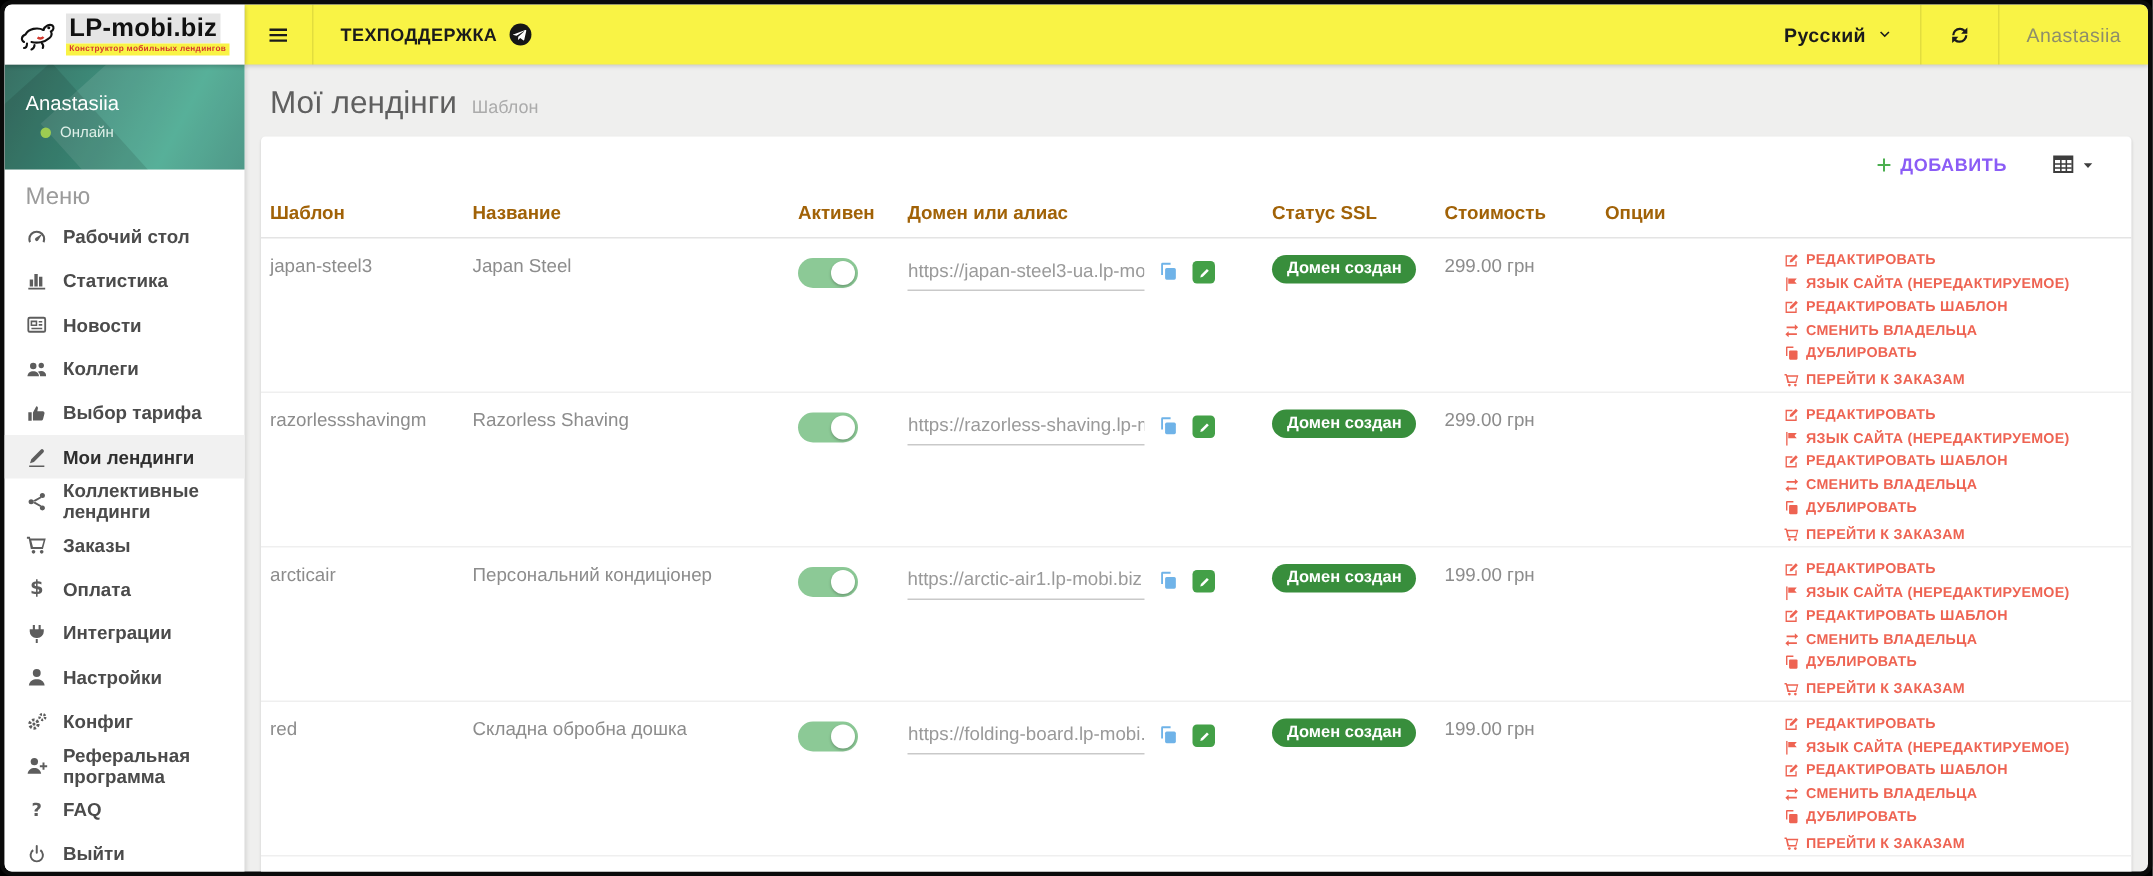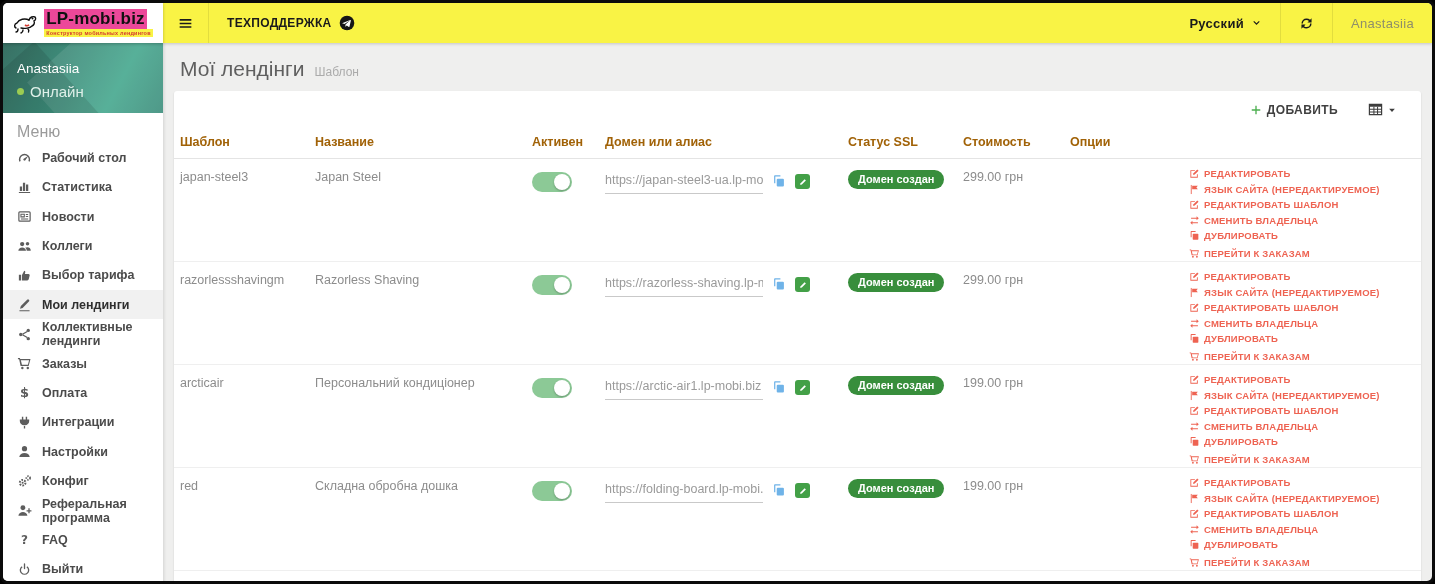--- a/index.html
+++ b/index.html
@@ -3,57 +3,57 @@
 <meta charset="utf-8">
 <style>
   * { margin:0; padding:0; box-sizing:border-box; }
   html,body { width:1435px; height:584px; background:#000; font-family:"Liberation Sans","DejaVu Sans",sans-serif; }
   .frame { position:relative; width:1435px; height:584px; border:3px solid #0b0b0b; border-radius:8px; overflow:hidden; background:#efefee; }
 
   
   .topbar { display:flex; height:40px; width:100%; }
   .logo-box { width:160px; height:40px; background:#fff; display:flex; align-items:center; justify-content:center; gap:5px; box-shadow:0 1px 3px rgba(0,0,0,.25); z-index:5; cursor:pointer; }
   .logo-text { display:flex; flex-direction:column; align-items:flex-start; }
-  .brand { font-size:17px; font-weight:bold; color:#111; background:#ec4899; padding:0 2px; letter-spacing:.2px; }
+  .brand { font-size:17px; font-weight:bold; color:#111; background:#e5e5e5; padding:0 2px; letter-spacing:.2px; }
   .tagline { font-size:5.5px; font-weight:bold; color:#d43a2f; background:#f9f345; padding:1px 2px; letter-spacing:.2px; }
   .yellowbar { flex:1; background:#f9f345; display:flex; align-items:stretch; box-shadow:0 1px 3px rgba(0,0,0,.18); z-index:4; }
   .tb-btn { display:flex; align-items:center; gap:7px; padding:0 18px; cursor:pointer; color:#1b1b1b; font-size:12px; font-weight:bold; letter-spacing:.3px; }
   .tb-divider { width:1px; background:rgba(0,0,0,.09); }
   .tb-spacer { flex:1; }
   .icon { display:inline-flex; align-items:center; justify-content:center; line-height:0; }
   .icon svg { display:block; }
   .chr { font-weight:bold; font-family:"DejaVu Sans",sans-serif; font-style:normal; }
   .hamburger { padding:0 14px; }
   .lang-btn { font-size:13px; }
   .user-btn { color:#8e8e6a; font-weight:normal; font-size:13px; }
 
   
   .content { display:flex; height:541px; }
   .sidebar { width:160px; background:#fff; box-shadow:1px 0 3px rgba(0,0,0,.12); z-index:3; display:flex; flex-direction:column; }
   .profile { height:78px; position:relative; overflow:hidden; padding:18px 0 0 14px;
     background:linear-gradient(118deg,#386f63 0%,#3d8b79 35%,#45a78e 70%,#3c8d7b 100%); }
   .profile::before { content:""; position:absolute; left:55px; top:-30px; width:150px; height:150px; background:rgba(255,255,255,.10); transform:rotate(48deg); }
   .profile::after { content:""; position:absolute; left:-40px; top:38px; width:160px; height:120px; background:rgba(0,0,0,.10); transform:rotate(48deg); }
   .profile-name { position:relative; z-index:2; color:#fff; font-size:13.5px; margin-bottom:7px; }
-  .profile-status { position:relative; z-index:2; display:flex; align-items:center; gap:6px; color:#dff0e9; font-size:15px; }
+  .profile-status { position:relative; z-index:2; display:flex; align-items:center; gap:6px; color:#dff0e9; font-size:10px;margin-left:10px; }
   .status-dot { width:7px; height:7px; border-radius:50%; background:#9ccc52; }
   .menu-label { color:#9b9b9b; font-size:16px; padding:10px 0 2px 14px; }
   .nav { display:flex; flex-direction:column; }
   .nav-item { display:flex; align-items:center; gap:10px; height:29.4px; padding-left:14px; color:#4b4b4b; font-size:12.5px; font-weight:600; cursor:pointer; }
   .nav-item .icon { width:15px; color:#5d5d5d; }
   .nav-item.active { background:#f1f1f1; color:#2f2f2f; font-weight:bold; }
 
   
   .main { flex:1; padding:0 11px; overflow:hidden; }
   .page-head { display:flex; align-items:baseline; gap:10px; padding:14px 0 10px 6px; }
   .page-title { font-size:21px; color:#5f5f5f; font-weight:400; }
   .page-subtitle { font-size:12px; color:#ababab; }
   .card { background:#fff; border-radius:3px; box-shadow:0 1px 2px rgba(0,0,0,.14); min-height:560px; }
   .card-toolbar { display:flex; justify-content:flex-end; align-items:center; gap:30px; padding:11px 24px 9px 0; }
-  .add-btn { display:flex; align-items:center; gap:5px; color:#404040; font-size:12px; font-weight:bold; letter-spacing:.4px; cursor:pointer; }
+  .add-btn { display:flex; align-items:center; gap:5px; color:#8b5cf6; font-size:12px; font-weight:bold; letter-spacing:.4px; cursor:pointer; }
   .add-btn .icon { color:#4caf50; }
   .view-btn { display:flex; align-items:center; gap:4px; color:#3d3d3d; cursor:pointer; }
 
   .t-head, .t-row { display:grid; grid-template-columns:135px 217px 73px 243px 115px 107px 119px 1fr; padding-left:6px; }
   .t-head { border-bottom:1px solid #e4e4e4; }
   .t-head > div { font-size:12.5px; font-weight:bold; color:#a16207; padding:9px 6px 9px 0; }
   .t-row { border-bottom:1px solid #efefef; height:103px; }
   .t-row > div { padding:11px 8px 0 0; font-size:12.5px; color:#8c8c8c; }
 
   .toggle { width:40px; height:20px; border-radius:10px; background:#8cc996; position:relative; cursor:pointer; margin-top:2px; }

